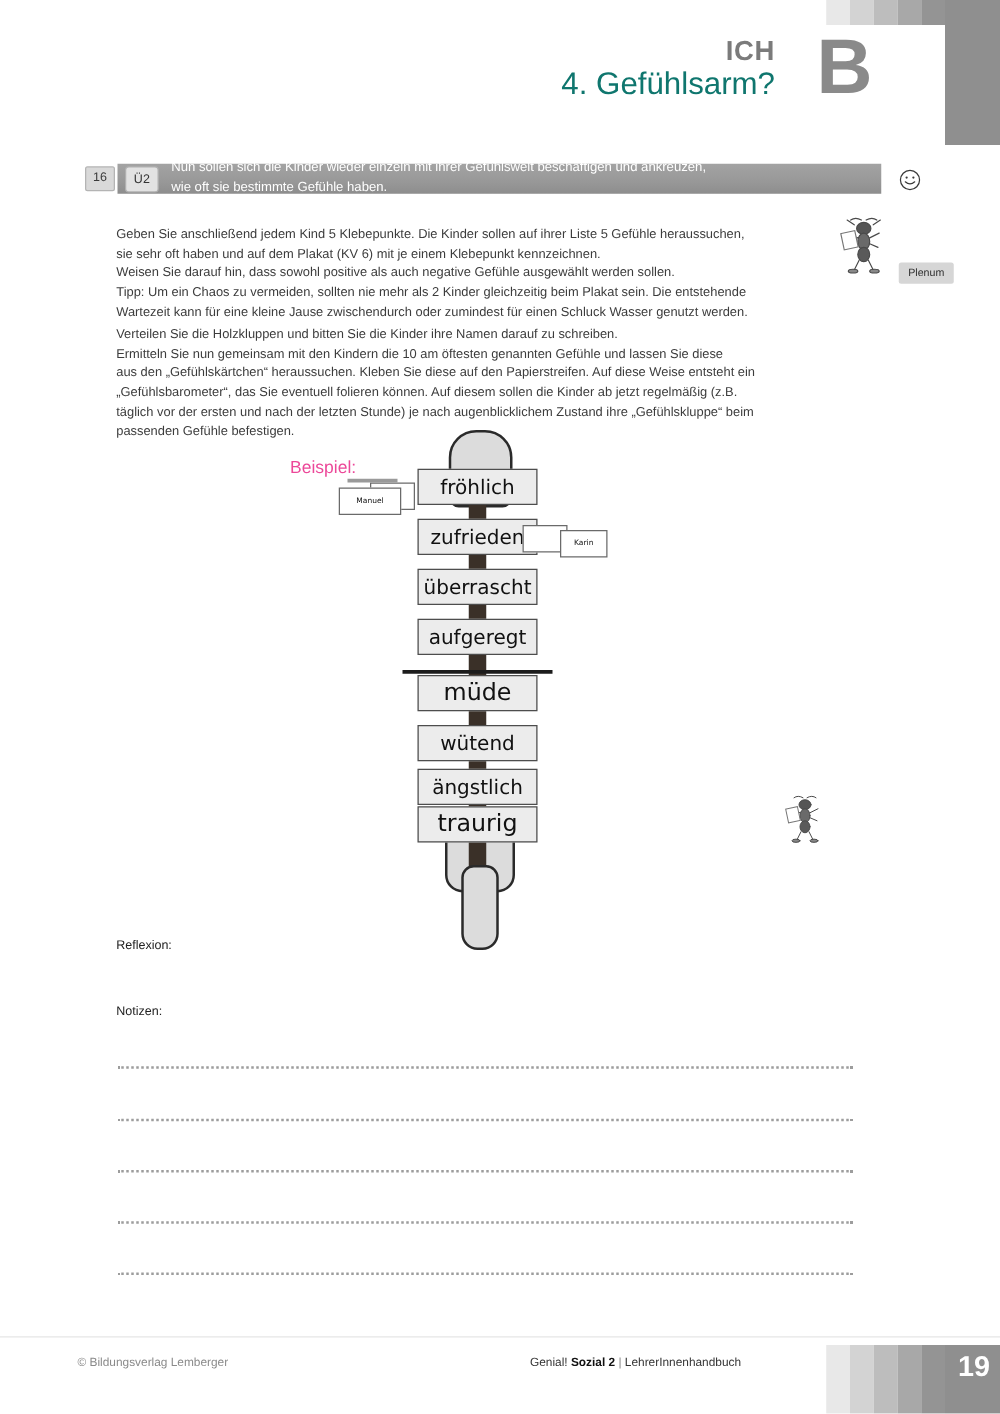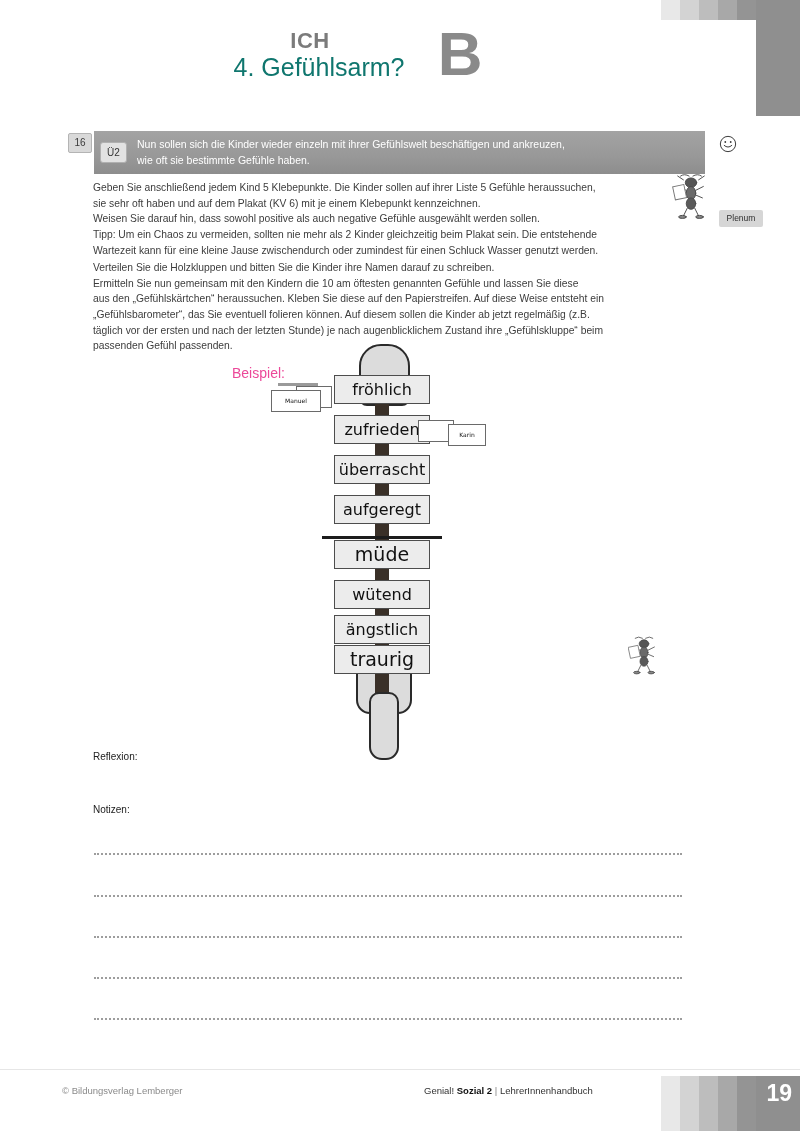--- a/index.html
+++ b/index.html
@@ -37,21 +37,21 @@
     height: 116px;
     background: #8f8f8f;
   }
 
   
   .header {
     position: absolute;
     top: 30px;
     left: 0;
     width: 720px;
-    text-align: center;
+    text-align: right;
   }
   .header-inner {
     position: relative;
     display: inline-block;
     padding-right: 28px;
   }
   .hdr-ich {
     font-size: 22px;
     font-weight: bold;
     color: #7b7b7b;
@@ -91,21 +91,21 @@
     font-size: 10px;
     color: #3a3a3a;
     text-align: center;
     line-height: 18px;
   }
   .ex-bar {
     position: absolute;
     left: 94px;
     top: 131px;
     width: 611px;
-    height: 43px;
+    height: 24px;
     background: linear-gradient(to bottom, #a3a3a3 0%, #989898 60%, #8d8d8d 100%);
     display: flex;
     align-items: center;
   }
   .ex-tag {
     width: 25px;
     height: 19px;
     margin-left: 6px;
     background: #e2e2e2;
     border: 1px solid #b0b0b0;
@@ -387,21 +387,21 @@
     <div>Tipp: Um ein Chaos zu vermeiden, sollten nie mehr als 2 Kinder gleichzeitig beim Plakat sein. Die entstehende</div>
     <div>Wartezeit kann für eine kleine Jause zwischendurch oder zumindest für einen Schluck Wasser genutzt werden.</div>
   </div>
 
   <div class="para para-2">
     <div>Verteilen Sie die Holzkluppen und bitten Sie die Kinder ihre Namen darauf zu schreiben.</div>
     <div>Ermitteln Sie nun gemeinsam mit den Kindern die 10 am öftesten genannten Gefühle und lassen Sie diese</div>
     <div>aus den „Gefühlskärtchen“ heraussuchen. Kleben Sie diese auf den Papierstreifen. Auf diese Weise entsteht ein</div>
     <div>„Gefühlsbarometer“, das Sie eventuell folieren können. Auf diesem sollen die Kinder ab jetzt regelmäßig (z.B.</div>
     <div>täglich vor der ersten und nach der letzten Stunde) je nach augenblicklichem Zustand ihre „Gefühlskluppe“ beim</div>
-    <div>passenden Gefühl passenden.</div>
+    <div>passenden Gefühle befestigen.</div>
   </div>
 
   <svg class="ant1" viewBox="0 0 40 50">
     <g stroke="#4a4a4a" stroke-width="1" fill="none" stroke-linecap="round">
       <path d="M18 4 Q13 1 9 4"></path>
       <path d="M22 4 Q27 1 31 4"></path>
       <path d="M12 8 L6 4 M28 8 L34 4"></path>
       <ellipse cx="20" cy="11" rx="6" ry="5" fill="#555"></ellipse>
       <ellipse cx="20" cy="22" rx="5" ry="7" fill="#6a6a6a"></ellipse>
       <ellipse cx="20" cy="33" rx="5" ry="6" fill="#5a5a5a"></ellipse>

